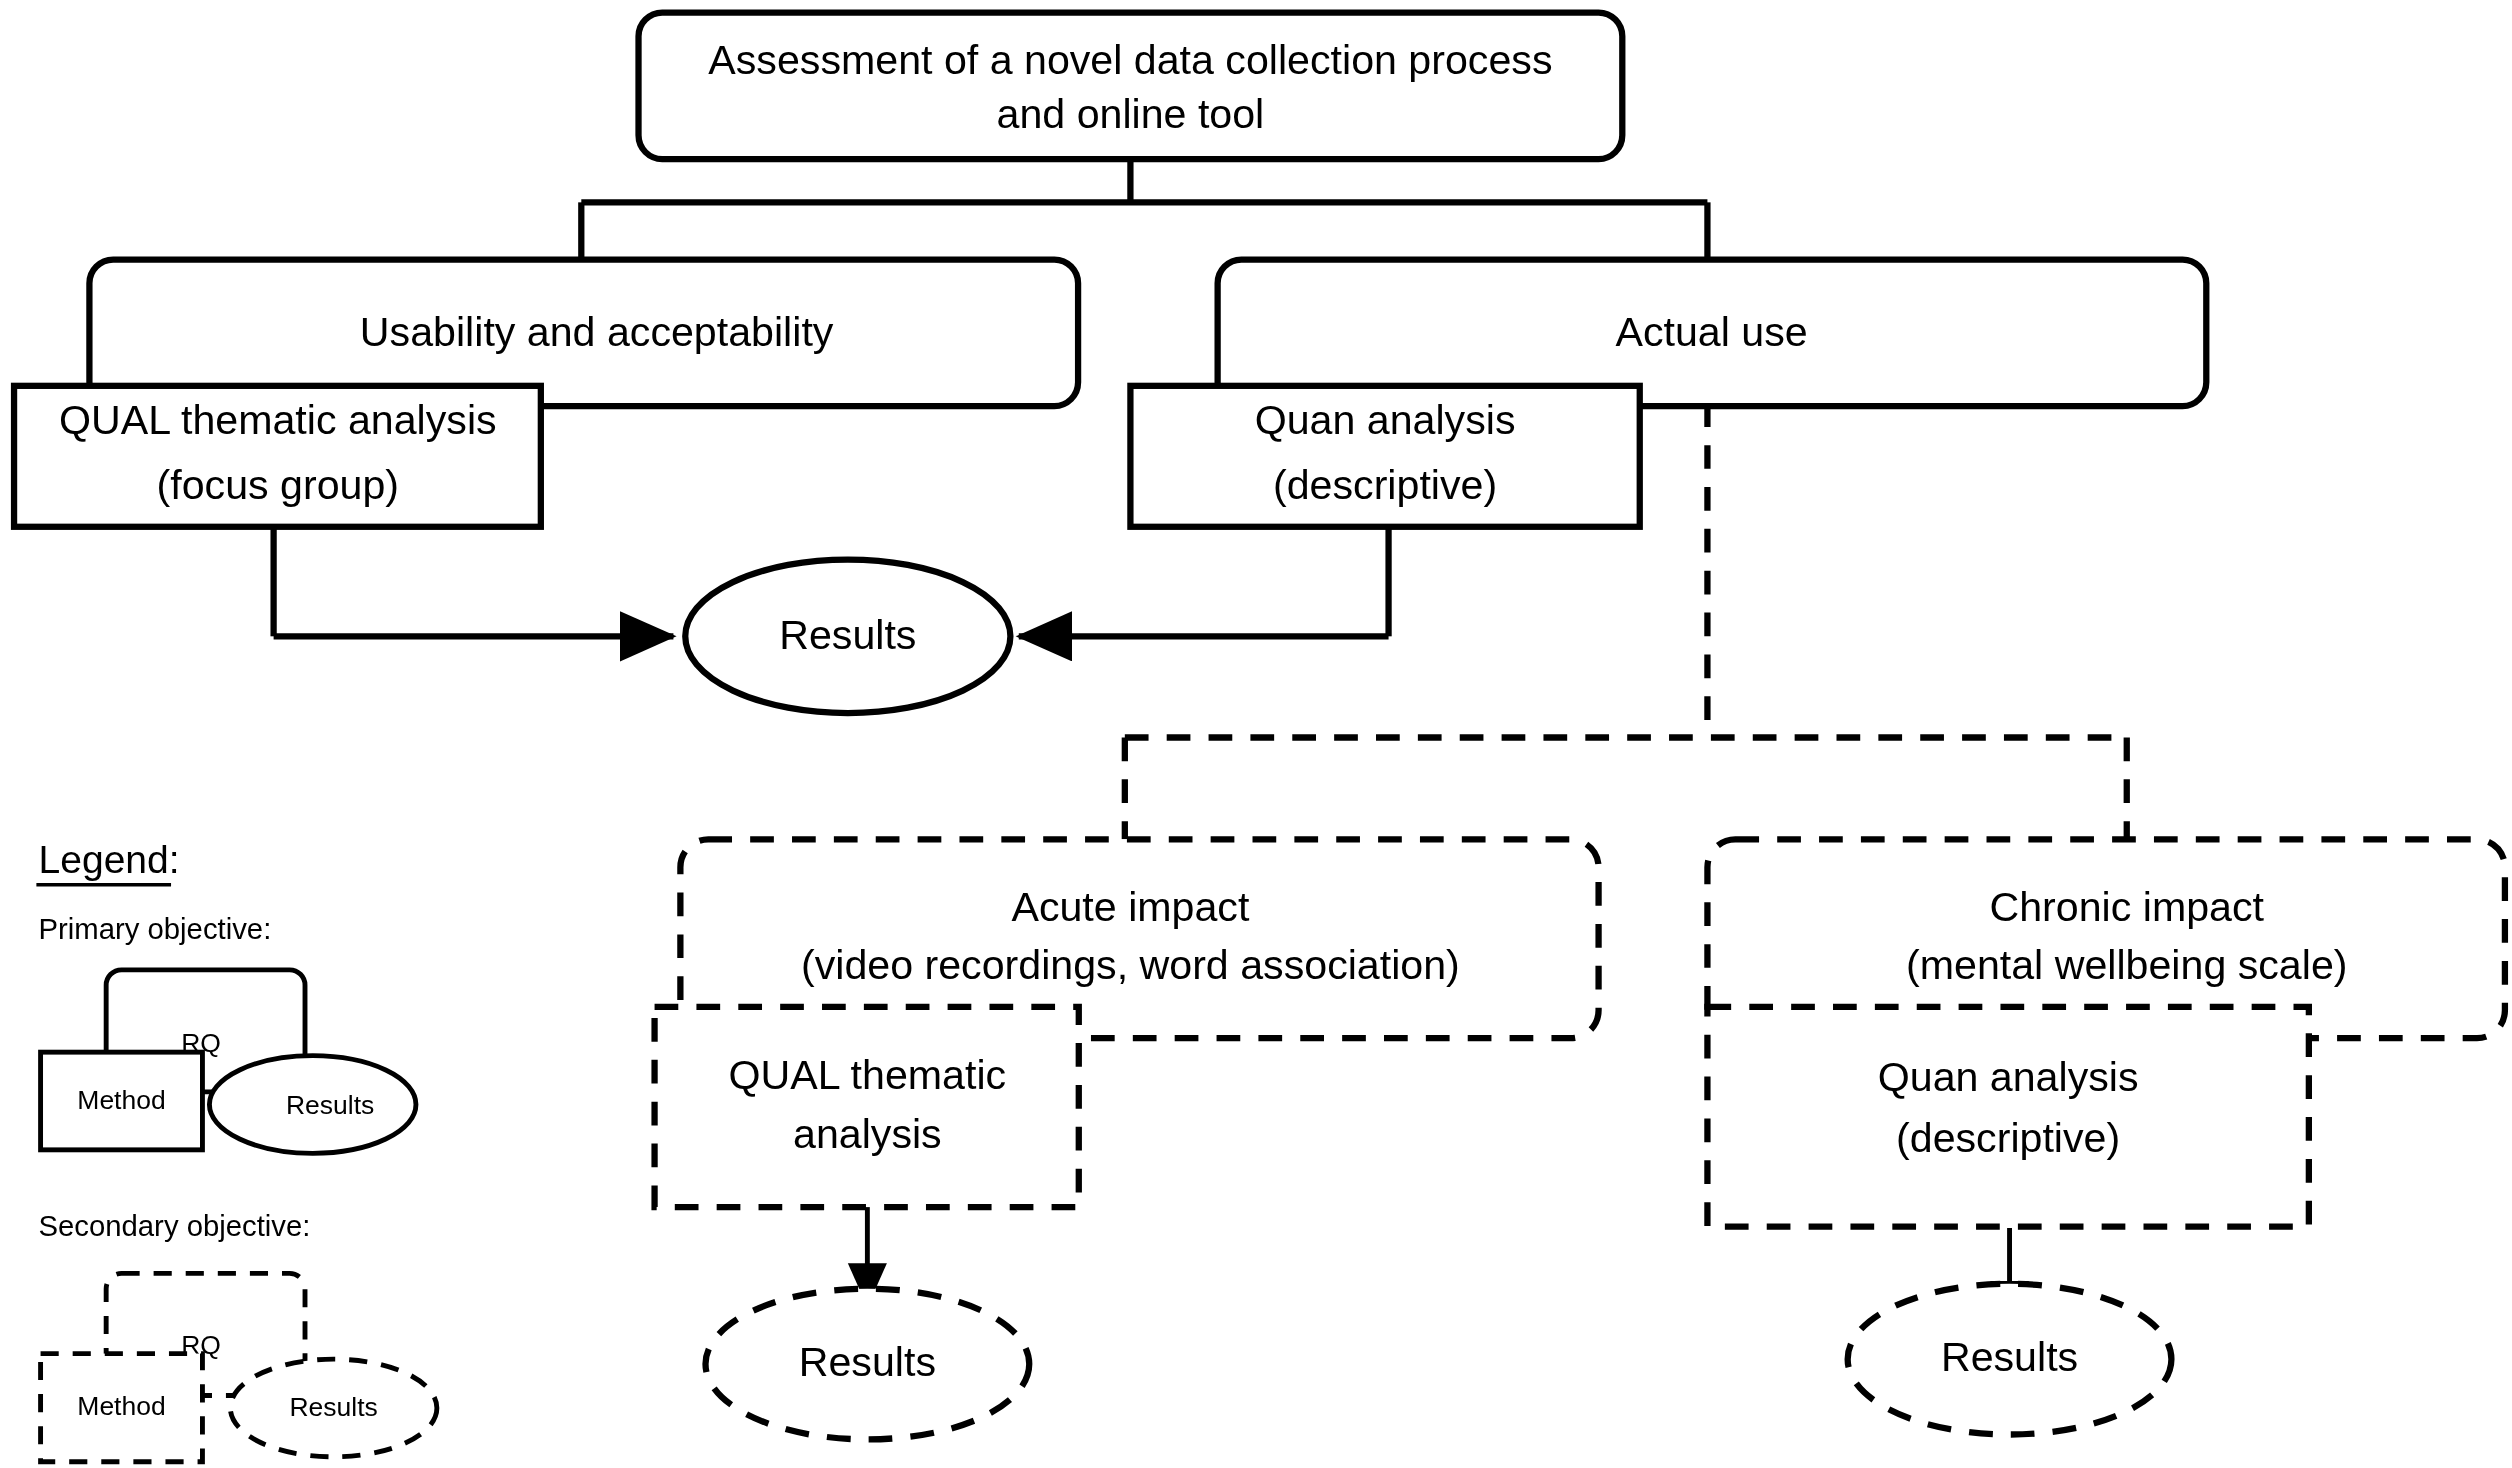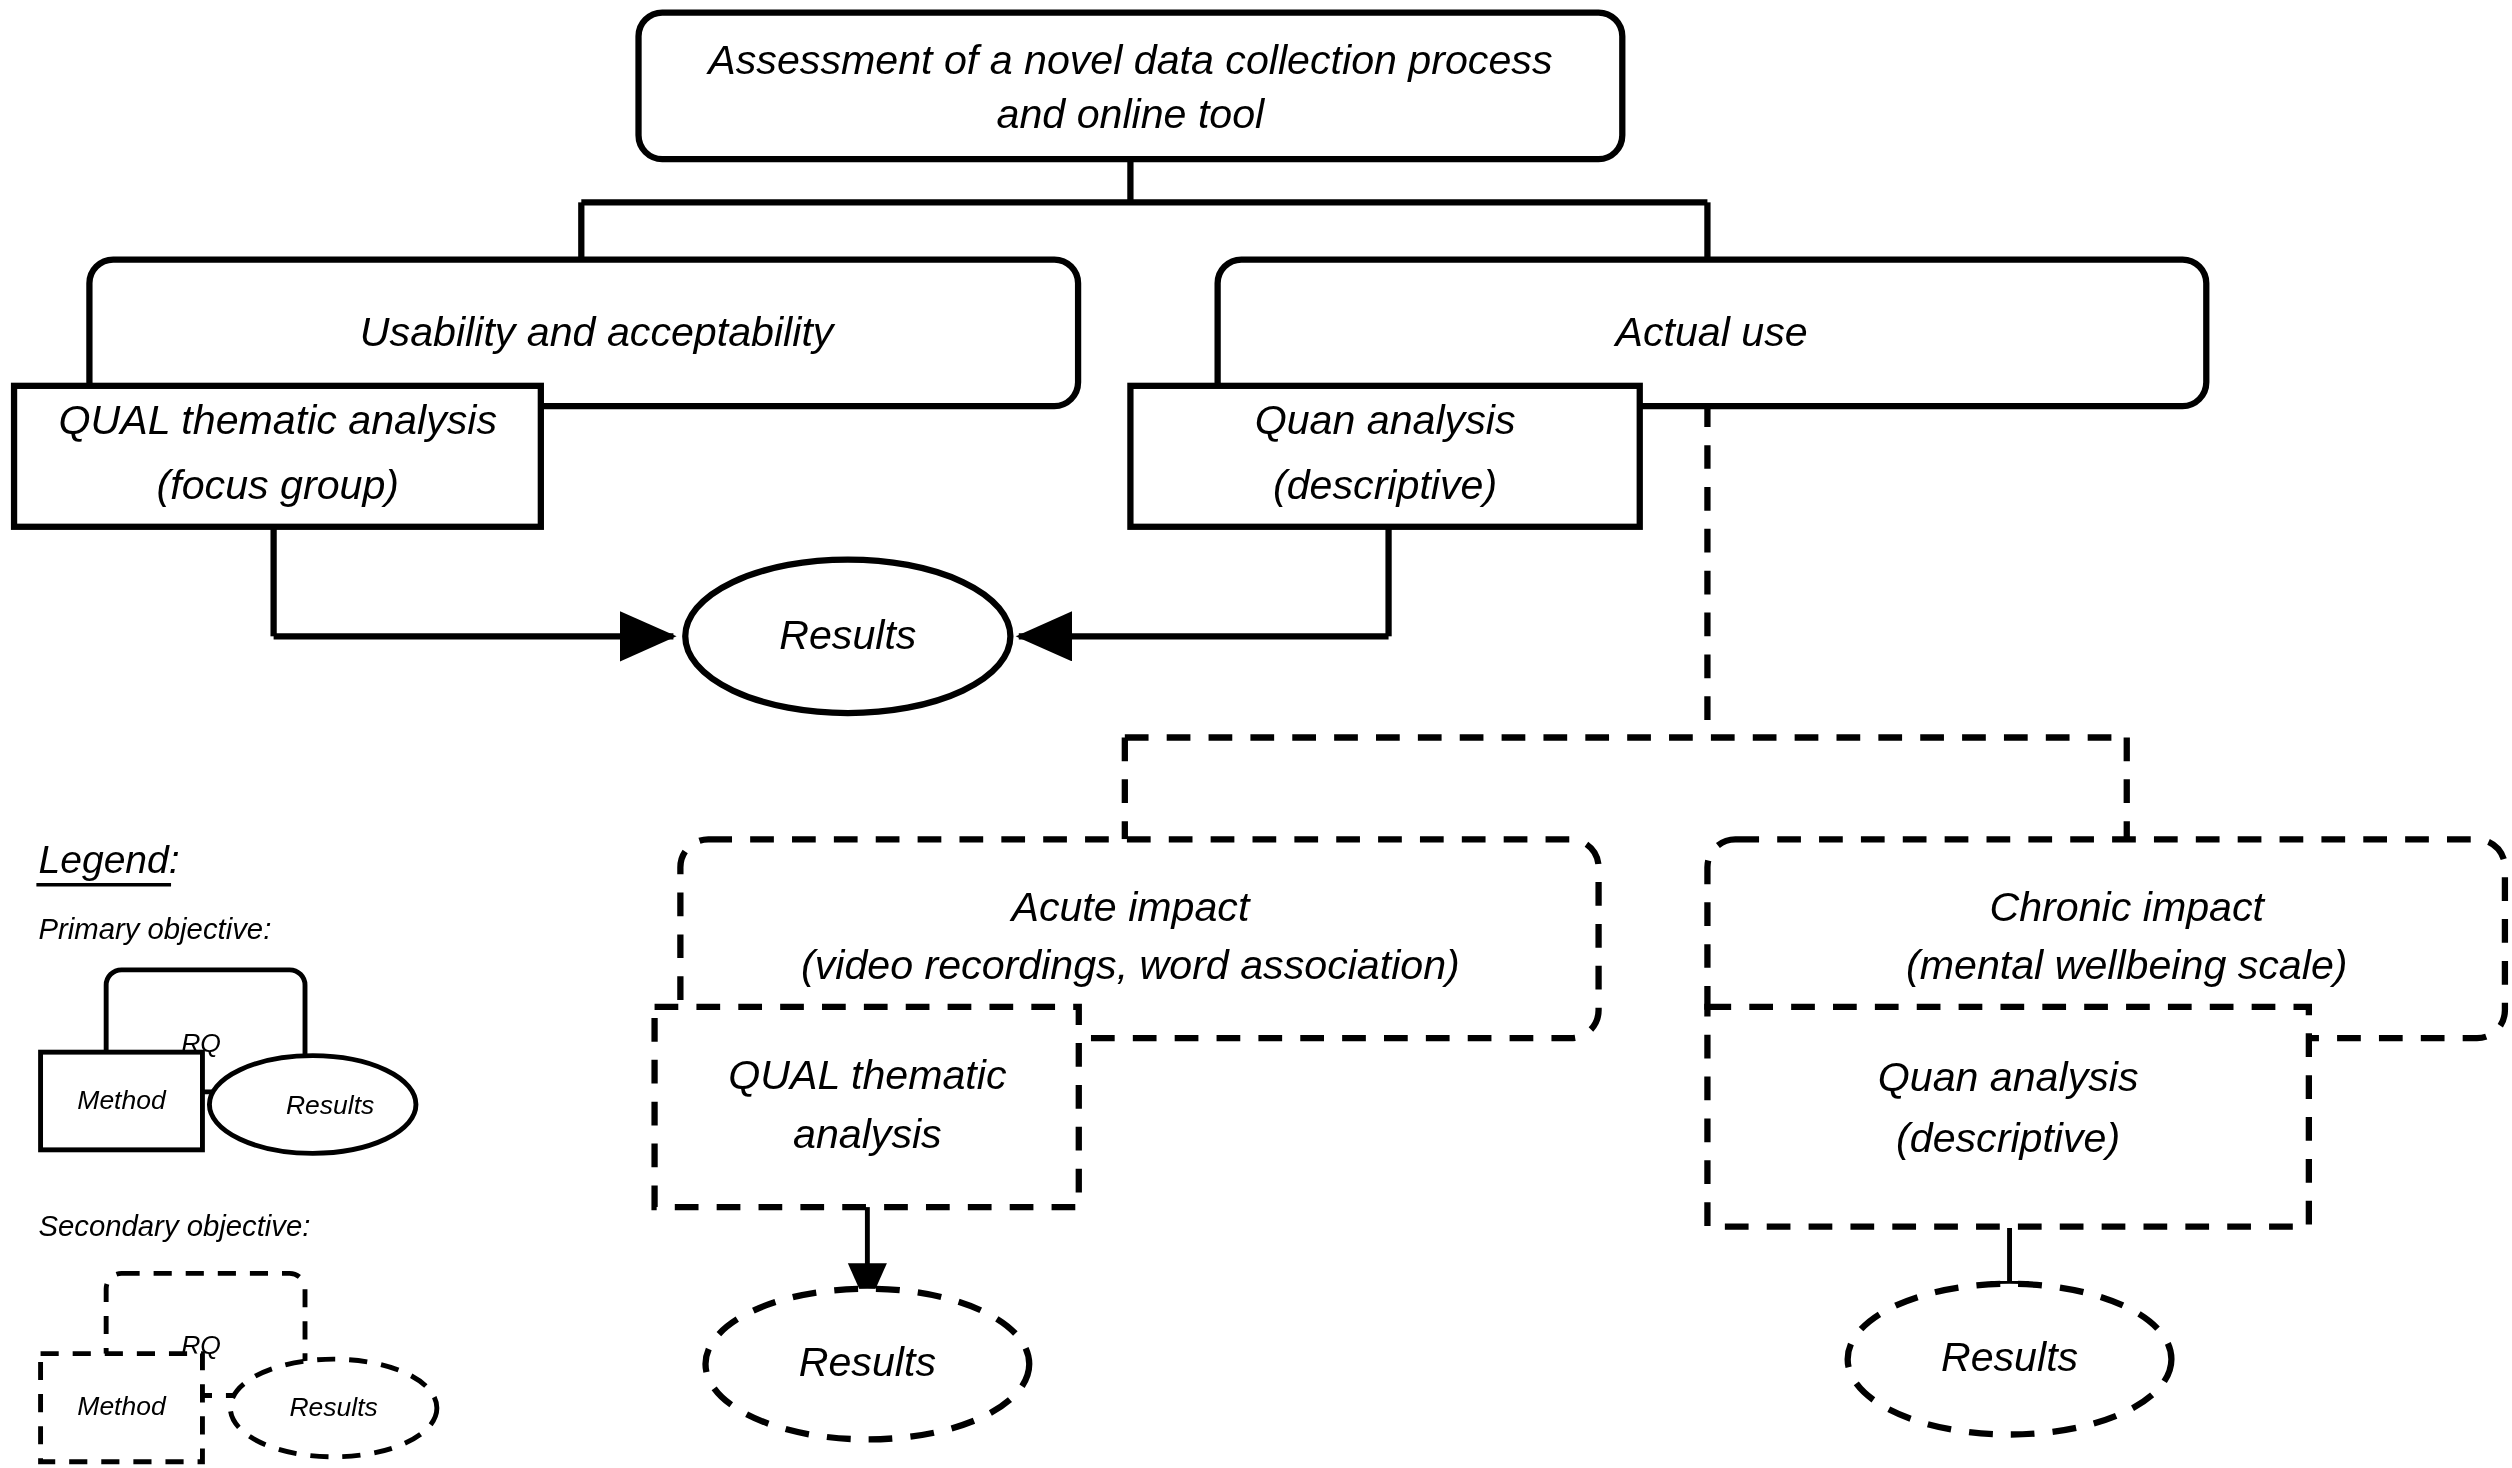--- a/index.html
+++ b/index.html
@@ -6,21 +6,20 @@
     margin: 0;
     padding: 0;
     background: #ffffff;
   }
   #canvas {
     position: relative;
     width: 2512px;
     height: 1468px;
     background: #ffffff;
     font-family: "Liberation Sans", sans-serif;
-    font-style: italic;
   }
   svg#flow {
     position: absolute;
     top: 0;
     left: 0;
     width: 2512px;
     height: 1468px;
     overflow: visible;
   }
   .shape-solid {

